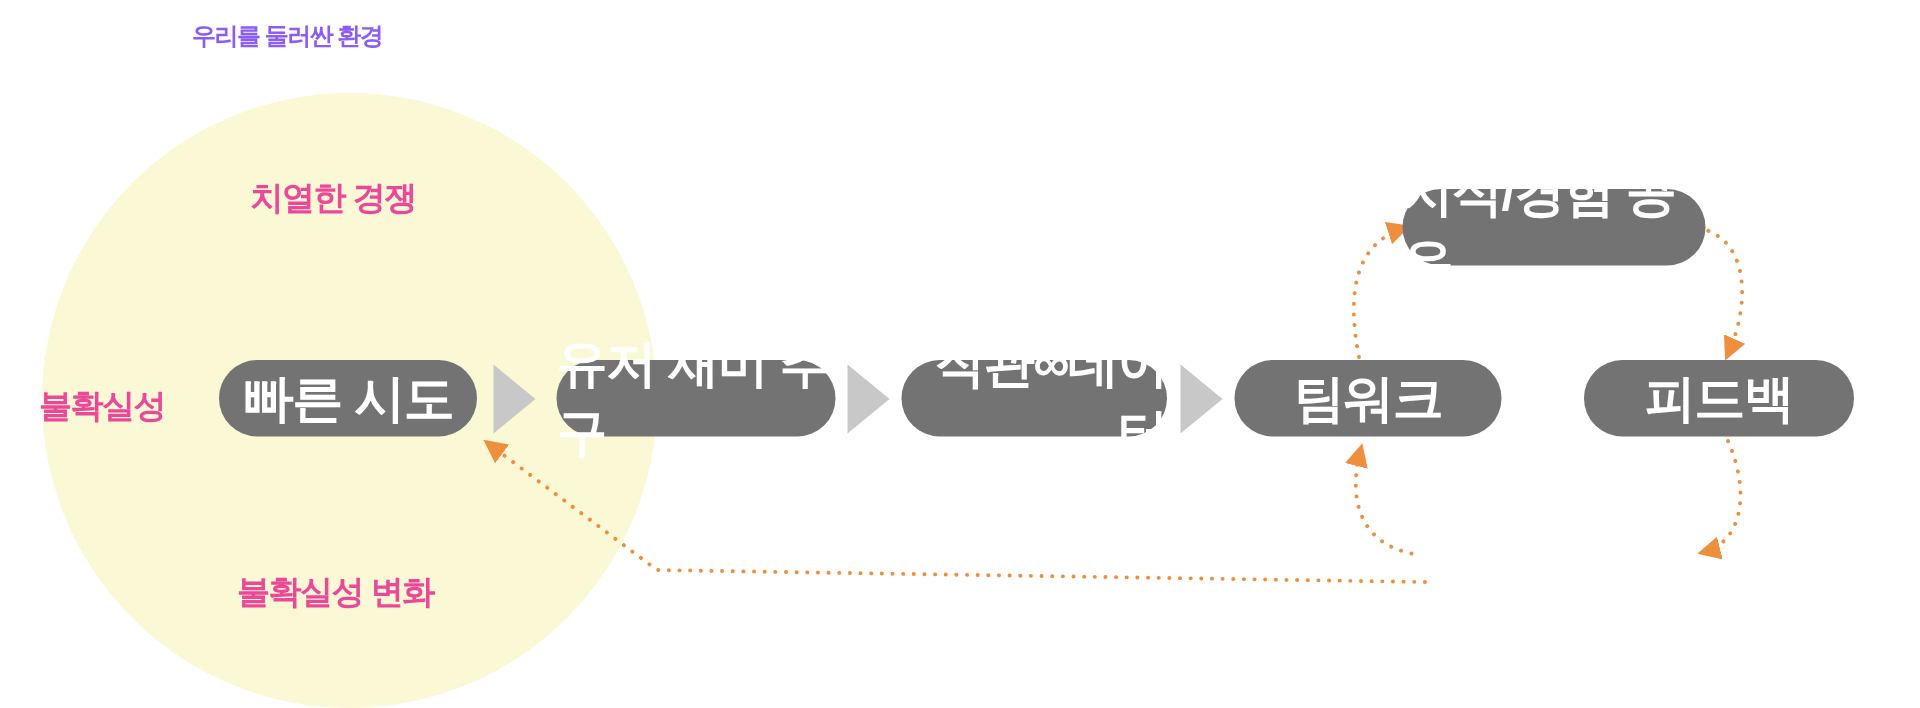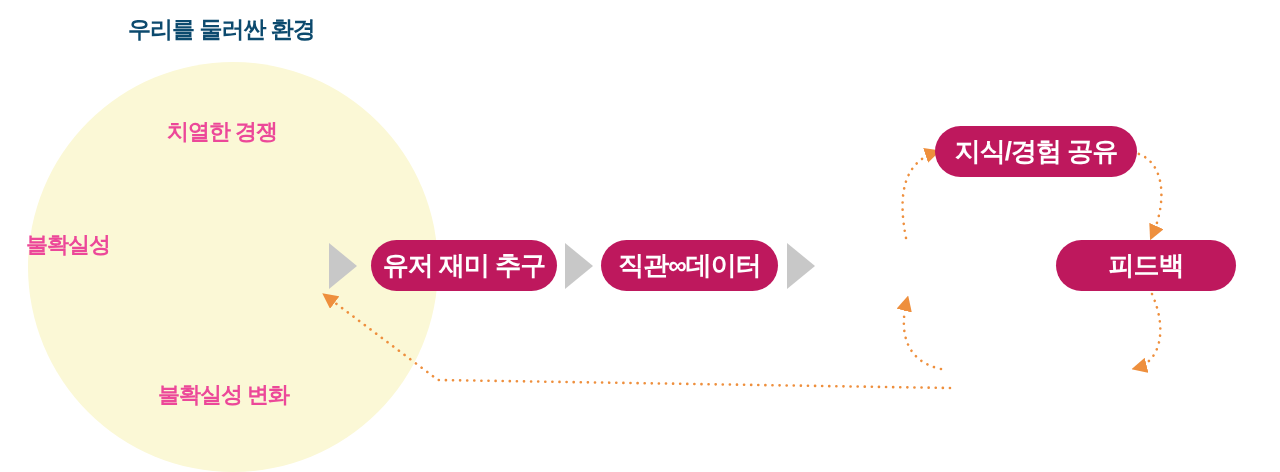--- a/index.html
+++ b/index.html
@@ -11,35 +11,35 @@
     font-family:"Liberation Sans","DejaVu Sans",sans-serif;
   }
   .env-circle{
     position:absolute;left:28px;top:62px;
     width:410px;height:410px;border-radius:50%;
     background:#fbf8d6;
     z-index:0;
   }
   .page-title{
     position:absolute;left:128px;top:14px;
-    font-size:23px;font-weight:bold;color:#0c4a6e;
+    font-size:16px;font-weight:bold;color:#8b5cf6;
     letter-spacing:-1px;z-index:3;
   }
   .env-label{
     position:absolute;font-size:22px;font-weight:bold;color:#ec4899;
     letter-spacing:-1px;z-index:1;
   }
   .env-label.top{left:167px;top:117px;}
-  .env-label.left{left:26px;top:230px;}
+  .env-label.left{left:26px;top:256px;}
   .env-label.bottom{left:158px;top:380px;}
   .pill{
     position:absolute;height:51px;border-radius:26px;
-    background:#be185d;color:#ffffff;
+    background:#737373;color:#ffffff;
     display:flex;align-items:center;justify-content:center;
-    font-size:26px;font-weight:bold;letter-spacing:-1px;
+    font-size:34px;font-weight:bold;letter-spacing:-1px;
     z-index:2;box-sizing:border-box;
   }
   .pill.p1{left:146px;top:240px;width:172px;}
   .pill.p2{left:371px;top:240px;width:186px;}
   .pill.p3{left:601px;top:240px;width:177px;text-align:right;}
   .pill.p4{left:823px;top:240px;width:178px;}
   .pill.pk{left:935px;top:126px;width:202px;}
   .pill.pf{left:1056px;top:240px;width:180px;}
   .pill.pr{left:944px;top:344px;width:185px;}
   .chevron{
@@ -82,19 +82,21 @@
       <path d="M 1152 294 C 1168 330 1160 362 1136 368" marker-end="url(#arrowhead)"></path>
       <path d="M 941 369 C 908 362 898 335 907 300" marker-end="url(#arrowhead)"></path>
       <path d="M 950 388 L 438 380 L 326 296" marker-end="url(#arrowhead)"></path>
     </g>
   </svg>
 
   <div class="chevron c1"></div>
   <div class="chevron c2"></div>
   <div class="chevron c3"></div>
 
+  <div class="pill p1">빠른 시도</div>
   <div class="pill p2">유저 재미 추구</div>
   <div class="pill p3">직관∞데이터</div>
+  <div class="pill p4">팀워크</div>
 
   <div class="pill pk">지식/경험 공유</div>
   <div class="pill pf">피드백</div>
 
 </div>
 
 </body></html>

